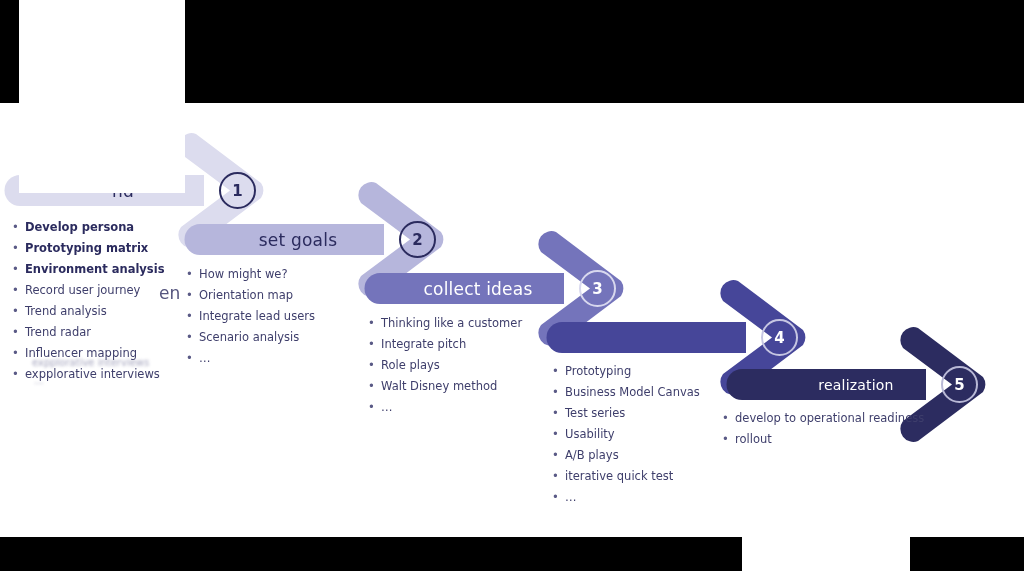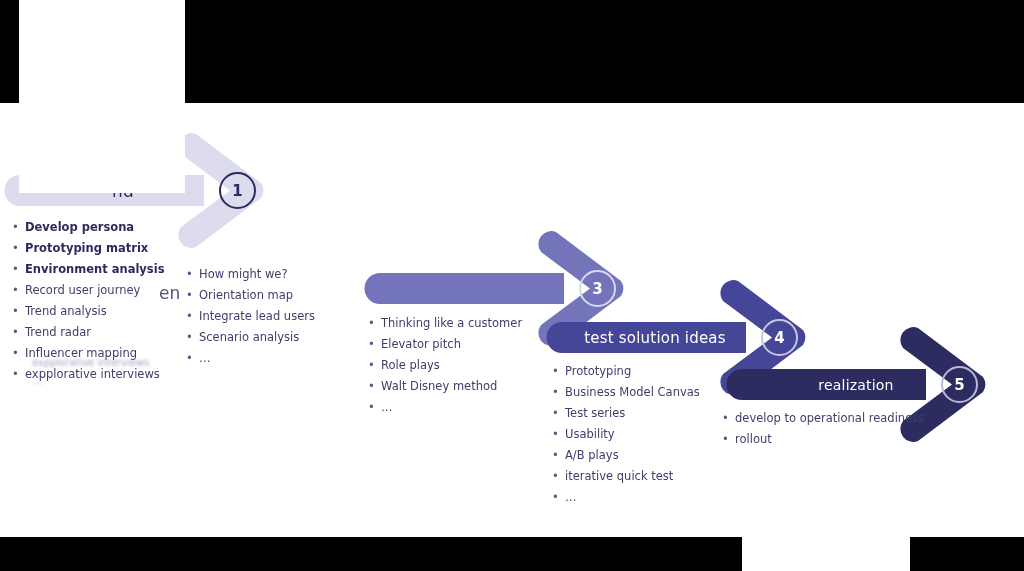--- a/index.html
+++ b/index.html
@@ -144,20 +144,37 @@
       </div>
     <div class="li">
         <span class="dot">•</span>
         <span class="txt">expplorative interviews</span>
       </div>
   </div>
 
   <div class="ghost" style="left:32px; top:357px; font-size:10px;">expplorative interviews</div>
   <div class="ghost" style="left:34px; top:375px; font-size:10px;">...</div>
 
+  <div class="arrow" id="arrow-2" style="left:188px; top:177px; width:262px; height:125px;">
+    <svg width="262" height="125" viewBox="0 0 262 125">
+      <g fill="#b6b6dc">
+        <path d="M 12 47 H 196 V 78 H 12 A 12 12 0 0 1 12 47 Z"></path>
+        <path d="M 188 6
+                 L 253 55
+                 A 13 13 0 0 1 253 70
+                 L 188 119
+                 A 13 13 0 0 1 173 99
+                 L 222 62.5
+                 L 173 26
+                 A 13 13 0 0 1 188 6 Z"></path>
+      </g>
+    </svg>
+    <div class="label" style="left:30px; width:160px; font-size:17px; color:#2b2b5e;">set goals</div>
+    <div class="num" style="left:211px; top:44px; width:37px; height:37px; border:2px solid #2b2b5e; color:#2b2b5e; font-size:15px;">2</div>
+  </div>
 
   <div class="bullets" style="left:186px; top:265px; width:175px; font-size:11.5px; line-height:18px;">
     <div class="li">
         <span class="dot">•</span>
         <span class="txt">How might we?</span>
       </div>
     <div class="li">
         <span class="dot">•</span>
         <span class="txt">Orientation map</span>
       </div>
@@ -182,31 +199,32 @@
         <path d="M 188 6
                  L 253 55
                  A 13 13 0 0 1 253 70
                  L 188 119
                  A 13 13 0 0 1 173 99
                  L 222 62.5
                  L 173 26
                  A 13 13 0 0 1 188 6 Z"></path>
       </g>
     </svg>
+    <div class="label" style="left:30px; width:160px; font-size:17px; color:#ffffff;">collect ideas</div>
     <div class="num" style="left:211px; top:44px; width:37px; height:37px; border:2px solid #d8d8ee; color:#ffffff; font-size:15px;">3</div>
   </div>
 
   <div class="bullets" style="left:368px; top:314px; width:165px; font-size:11.5px; line-height:18px;">
     <div class="li">
         <span class="dot">•</span>
         <span class="txt">Thinking like a customer</span>
       </div>
     <div class="li">
         <span class="dot">•</span>
-        <span class="txt">Elevator pitch</span>
+        <span class="txt">Integrate pitch</span>
       </div>
     <div class="li">
         <span class="dot">•</span>
         <span class="txt">Role plays</span>
       </div>
     <div class="li">
         <span class="dot">•</span>
         <span class="txt">Walt Disney method</span>
       </div>
     <div class="li">
@@ -222,21 +240,20 @@
         <path d="M 188 6
                  L 253 55
                  A 13 13 0 0 1 253 70
                  L 188 119
                  A 13 13 0 0 1 173 99
                  L 222 62.5
                  L 173 26
                  A 13 13 0 0 1 188 6 Z"></path>
       </g>
     </svg>
-    <div class="label" style="left:20px; width:170px; font-size:15px; color:#ffffff;">test solution ideas</div>
     <div class="num" style="left:211px; top:44px; width:37px; height:37px; border:2px solid #c6c6e2; color:#ffffff; font-size:15px;">4</div>
   </div>
 
   <div class="bullets" style="left:552px; top:362px; width:185px; font-size:11.5px; line-height:18px;">
     <div class="li">
         <span class="dot">•</span>
         <span class="txt">Prototyping</span>
       </div>
     <div class="li">
         <span class="dot">•</span>

